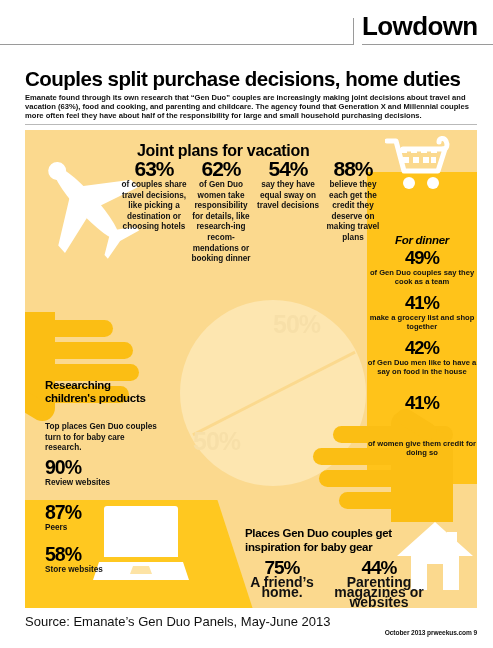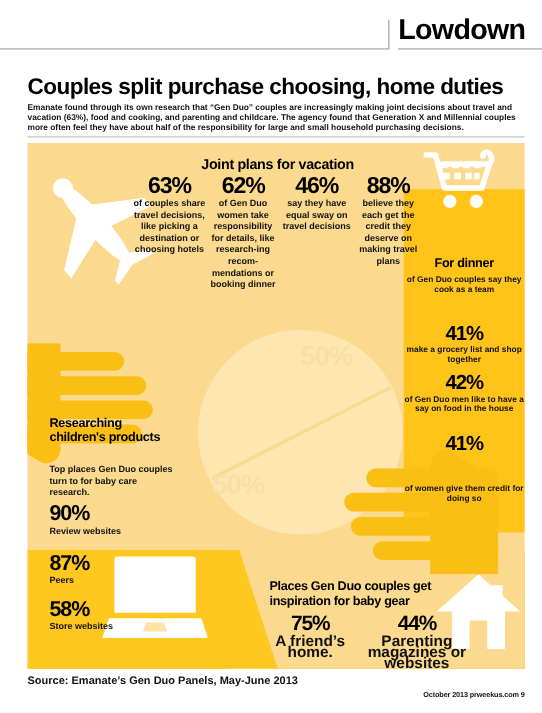--- a/index.html
+++ b/index.html
@@ -117,33 +117,33 @@
   }
   .pct{
     color:#000000;font-weight:bold;letter-spacing:-1px;line-height:1;
   }
   .cap{
     color:#111;font-weight:bold;
   }
 
   
   #joint-title{
-    position:absolute;left:112px;top:12px;font-size:13px;margin-left:46px;
+    position:absolute;left:112px;top:12px;font-size:16px;
   }
   .joint-col{position:absolute;top:28px;text-align:center;}
   .joint-col .pct{font-size:21px;}
   .joint-col .cap{font-size:8.2px;line-height:10.6px;margin-top:1px;}
   #joint-c1{left:96px;width:66px;}
   #joint-c2{left:163px;width:66px;}
   #joint-c3{left:232px;width:62px;}
   #joint-c4{left:296px;width:64px;}
 
   
   #dinner-title{
-    position:absolute;left:0;top:62px;width:110px;text-align:center;font-size:11.5px;
+    position:absolute;left:0;top:62px;width:110px;text-align:center;font-size:11.5px;font-style:italic;
   }
   .dinner-item{position:absolute;width:110px;text-align:center;}
   .dinner-item .pct{font-size:18.5px;}
   .dinner-item .cap{font-size:7.6px;line-height:9.4px;}
   #d1{top:77px;}
   #d2{top:122px;}
   #d3{top:167px;}
   #d4{top:222px;}
   #d5{top:267px;}
 
@@ -168,38 +168,38 @@
   }
   .baby-col{position:absolute;top:428px;text-align:center;}
   .baby-col .pct{font-size:19px;}
   .baby-col .cap{font-size:14px;line-height:10px;}
   #b1{left:218px;width:78px;}
   #b2{left:300px;width:108px;text-align:center;}
 
   
   #source{
     position:absolute;left:25px;top:614px;
-    font-size:10px;font-weight:bold;color:#111;
+    font-size:13px;font-weight:normal;color:#111;
   }
   #credit{
     position:absolute;right:16px;top:629px;
     font-size:6.6px;font-weight:bold;color:#111;letter-spacing:-0.1px;
   }
 </style>
 </head>
 <body>
 
 <div id="masthead">
   <div id="masthead-rule-left"></div>
   <div id="masthead-vrule"></div>
   <div id="masthead-rule-right"></div>
   <div id="brand">Lowdown</div>
 </div>
 
-<h1 id="headline">Couples split purchase choosing, home duties</h1>
+<h1 id="headline">Couples split purchase decisions, home duties</h1>
 <p id="deck">Emanate found through its own research that “Gen Duo” couples are increasingly making joint decisions about travel and vacation (63%), food and cooking, and parenting and childcare. The agency found that Generation X and Millennial couples more often feel they have about half of the responsibility for large and small household purchasing decisions.</p>
 <div id="deck-rule"></div>
 
 <div id="info">
 
   <div id="bottom-band"></div>
   <div id="dinner-panel"></div>
   <div id="bottom-cream"></div>
   <div id="bottom-gold-left"></div>
   <div id="bottom-gold-wedge"></div>
@@ -288,31 +288,32 @@
 
   <div class="joint-col" id="joint-c1">
     <div class="pct">63%</div>
     <div class="cap">of couples share travel decisions, like picking a destination or choosing hotels</div>
   </div>
   <div class="joint-col" id="joint-c2">
     <div class="pct">62%</div>
     <div class="cap">of Gen Duo women take responsibility for details, like research-ing recom-mendations or booking dinner</div>
   </div>
   <div class="joint-col" id="joint-c3">
-    <div class="pct">46%</div>
+    <div class="pct">54%</div>
     <div class="cap">say they have equal sway on travel decisions</div>
   </div>
   <div class="joint-col" id="joint-c4">
     <div class="pct">88%</div>
     <div class="cap">believe they each get the credit they deserve on making travel plans</div>
   </div>
 
   <div id="dinner-panel-text" style="position:absolute;right:0;top:42px;width:110px;height:312px;">
     <div class="sec-title" id="dinner-title">For dinner</div>
     <div class="dinner-item" id="d1">
+      <div class="pct">49%</div>
       <div class="cap">of Gen Duo couples say they cook as a team</div>
     </div>
     <div class="dinner-item" id="d2">
       <div class="pct">41%</div>
       <div class="cap">make a grocery list and shop together</div>
     </div>
     <div class="dinner-item" id="d3">
       <div class="pct">42%</div>
       <div class="cap">of Gen Duo men like to have a say on food in the house</div>
     </div>

